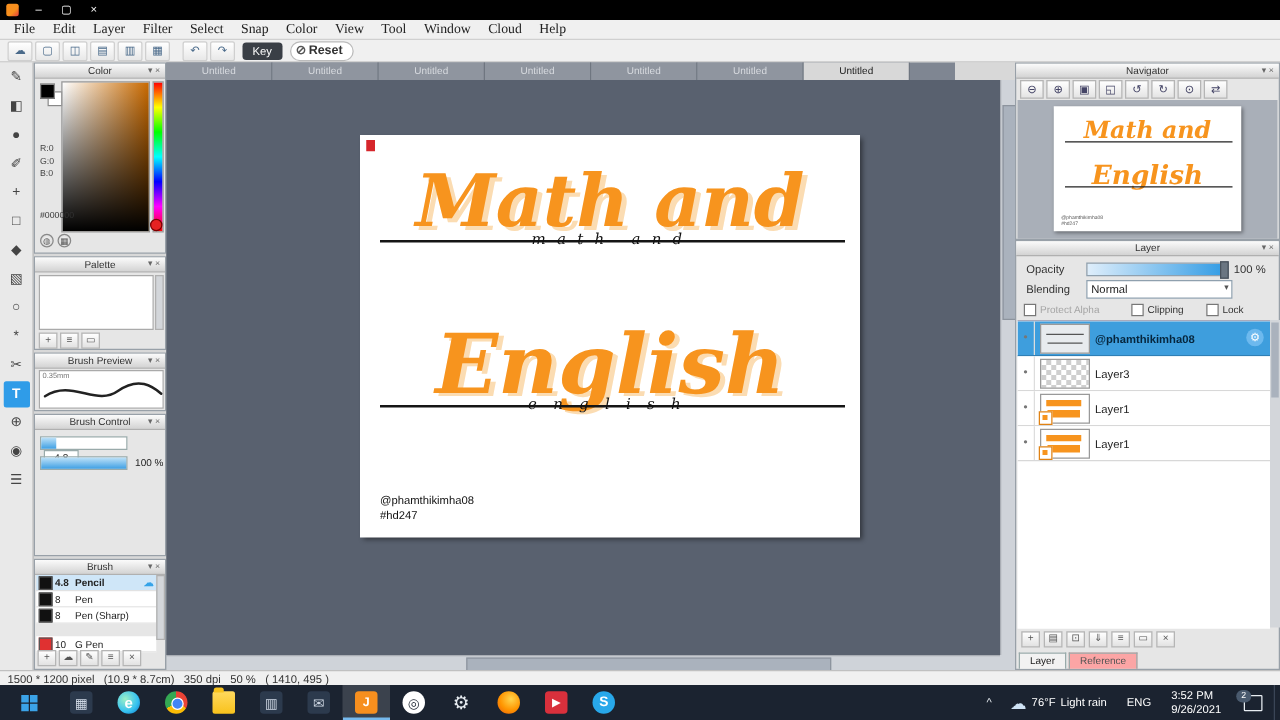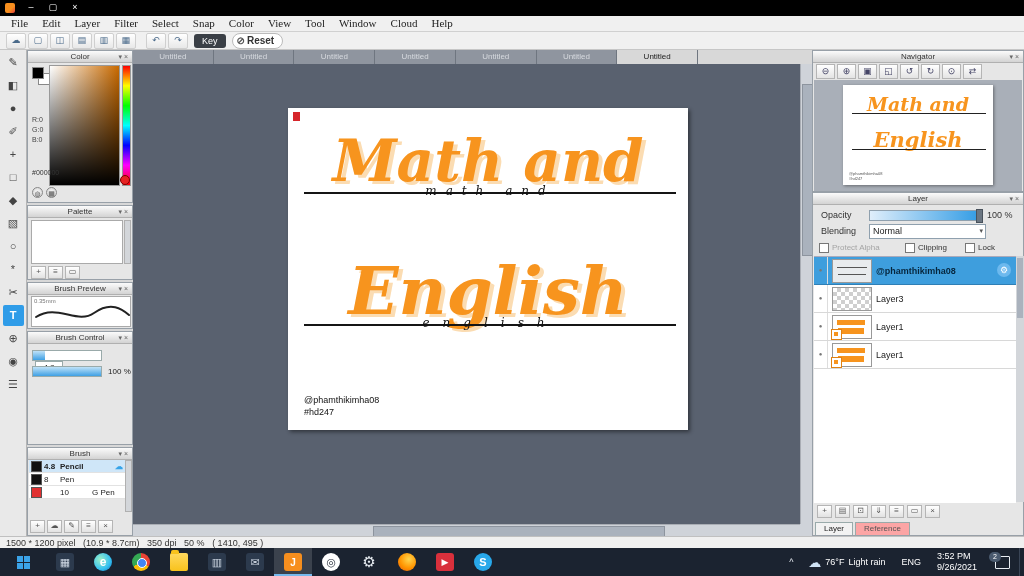--- a/index.html
+++ b/index.html
@@ -68,21 +68,21 @@
   .brush-row{left:1px;width:96px;height:13px;display:flex;align-items:center;font-size:8px;background:#fff;border-bottom:1px solid #e2e2e2;}
   .brush-row .chip{width:9px;height:9px;margin:0 2px;background:#111;border:1px solid #555;}
   .brush-row .chip.red{background:#e03131;}
   .brush-row .bsize{width:16px;}
   .brush-row.sel{background:#cfe6f8;font-weight:bold;}
   .brush-row .bcloud{margin-left:auto;margin-right:2px;color:#35a3e8;font-size:8px;}
   .brush-scroll{left:97px;top:12px;width:7px;height:52px;background:#d3d6da;border:1px solid #b0b0b0;}
   .bfoot{left:2px;bottom:2px;display:flex;gap:2px;position:absolute;}
 
   
-  .tabstrip{left:133px;top:50px;width:565px;height:14px;background:#7f8692;display:flex;}
+  .tabstrip{left:133px;top:50px;width:631px;height:14px;background:#7f8692;display:flex;}
   .ctab{width:84px;height:14px;font-size:8px;line-height:14px;text-align:center;color:#d7dadf;background:#8f959f;border-right:1px solid #6f7680;}
   .ctab.active{background:#d8d8d8;color:#222;}
   .canvasbg{left:133px;top:64px;width:679px;height:472px;background:#59616f;}
   .vscroll{left:800px;top:64px;width:12px;height:460px;background:#cfd3d9;border-left:1px solid #a9adb4;}
   .vthumb{position:absolute;left:1px;top:20px;width:9px;height:170px;background:#aab2bd;border:1px solid #8d949e;}
   .hscroll{left:133px;top:524px;width:667px;height:12px;background:#cfd3d9;border-top:1px solid #a9adb4;}
   .hthumb{position:absolute;left:240px;top:1px;width:290px;height:9px;background:#aab2bd;border:1px solid #8d949e;}
   .scorner{left:800px;top:524px;width:12px;height:12px;background:#cfd3d9;}
 
   .white-canvas{left:288px;top:108px;width:400px;height:322px;background:#fff;box-shadow:2px 2px 4px rgba(0,0,0,0.45);}
@@ -308,21 +308,21 @@
     <div class="abs brush-row" style="top:25px;">
       <span class="chip"></span>
       <span class="bsize">8</span>
       <span>Pen</span>
     </div>
     <div class="abs brush-row" style="top:38px;">
       <span class="chip"></span>
       <span class="bsize">8</span>
       <span>Pen (Sharp)</span>
     </div>
-    <div class="abs brush-row" style="top:38px;gap:16px;">
+    <div class="abs brush-row" style="top:61px;">
       <span class="chip red"></span>
       <span class="bsize">10</span>
       <span>G Pen</span>
     </div>
     <div class="abs brush-scroll"></div>
     <div class="bfoot">
       <span class="sbtn">+</span>
       <span class="sbtn">☁</span>
       <span class="sbtn">✎</span>
       <span class="sbtn">≡</span>

